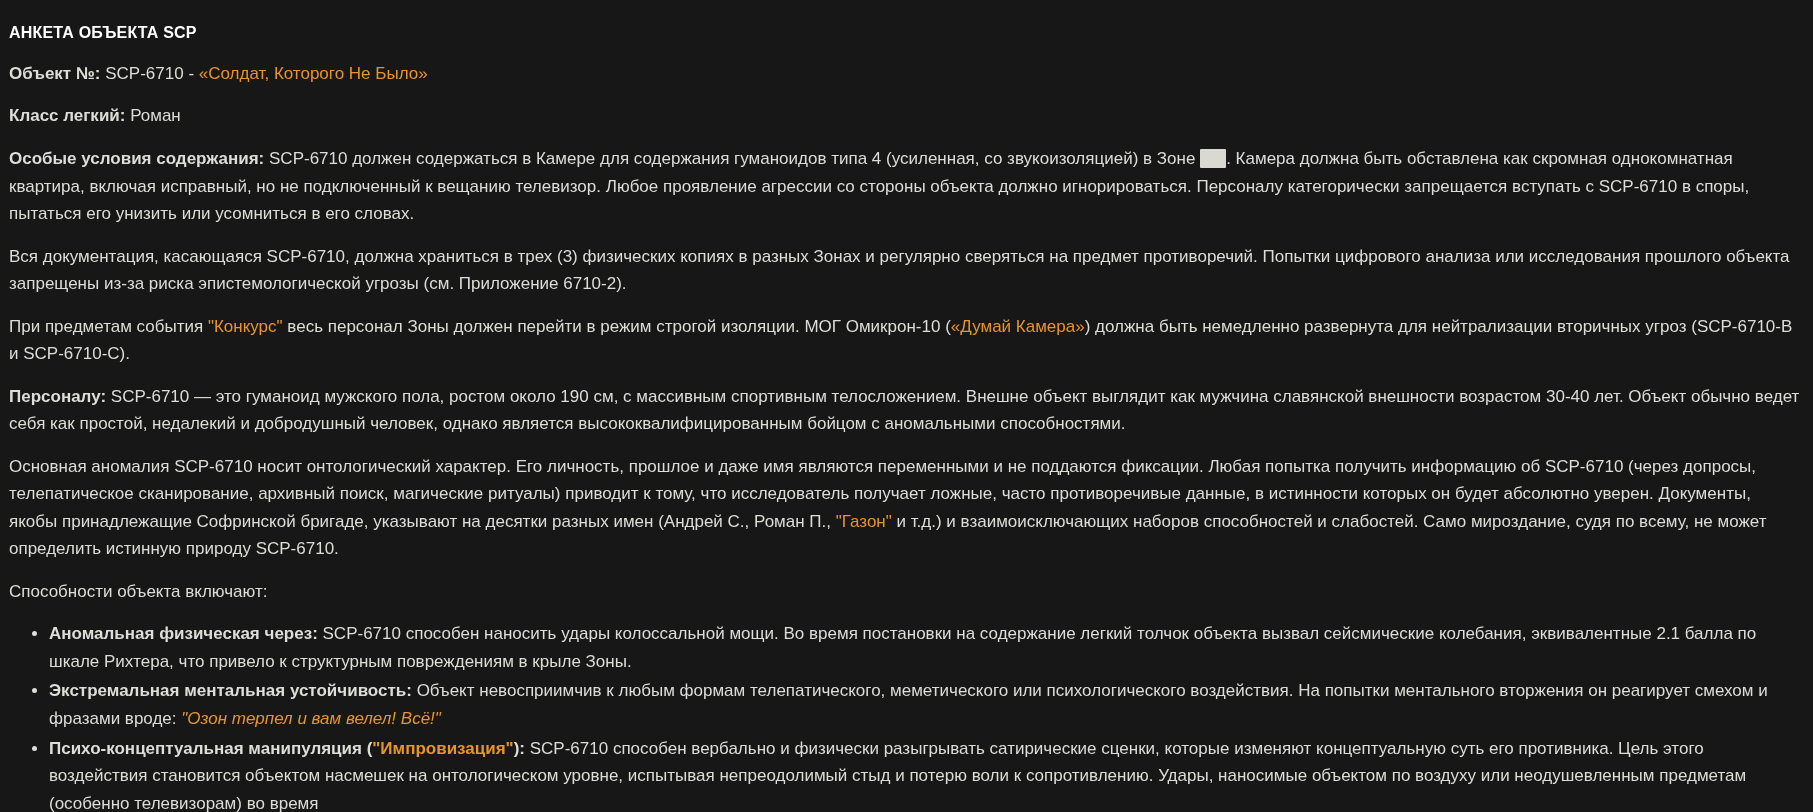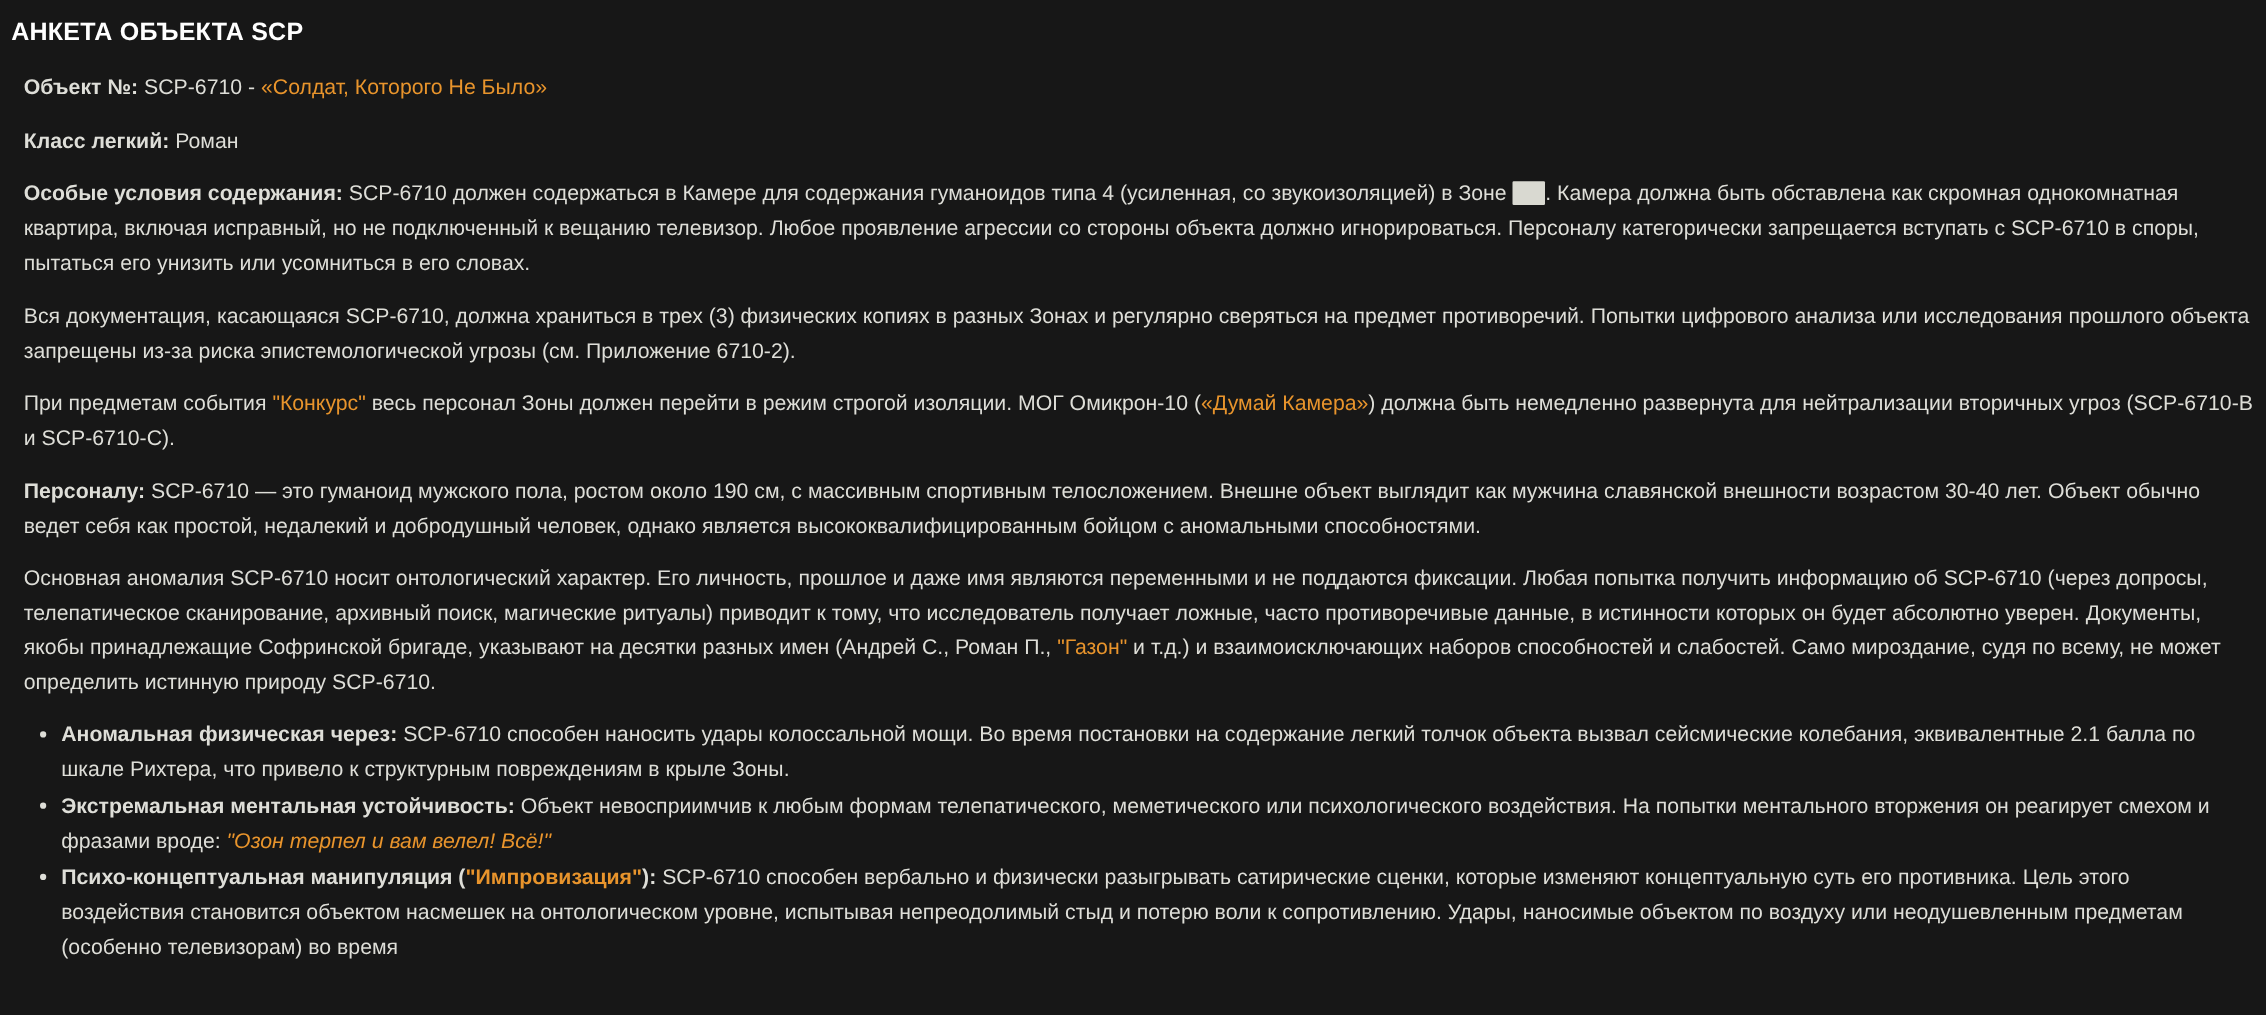--- a/index.html
+++ b/index.html
@@ -14,27 +14,27 @@
     color:var(--text);
     font-family:"Liberation Sans","DejaVu Sans",sans-serif;
     font-size:17px;
     line-height:1.62;
     width:1813px;
     min-height:812px;
     box-sizing:border-box;
   }
   .page{padding:6px 10px 10px 9px;box-sizing:border-box;}
   .title{
-    font-size:20px;
+    font-size:16px;
     font-weight:bold;
     color:#FFFFFF;
-    margin:4px 0 14px 0;
+    margin:14px 0 14px 0;
     letter-spacing:.2px;
   }
-  .doc-body p{margin:0 0 15px 10px;}
+  .doc-body p{margin:0 0 15px 0;}
   .doc-body ul{margin:0 0 15px 0;padding:0 0 0 40px;}
   .doc-body li{margin:0 0 2px 0;}
   .seg{white-space:pre-wrap;}
   .b{font-weight:bold;}
   .i{font-style:italic;}
   a.seg{color:var(--link);text-decoration:none;cursor:pointer;}
   .redact{
     background:var(--redact);
     color:transparent;
     border-radius:1px;
@@ -47,19 +47,20 @@
 <div class="page">
   <h1 class="title">АНКЕТА ОБЪЕКТА SCP</h1>
   <div class="doc-body">
       <p><span class="seg b">Объект №:</span><span class="seg"> SCP-6710 - </span><a class="seg link">«Солдат, Которого Не Было»</a></p>
       <p><span class="seg b">Класс легкий:</span><span class="seg"> Роман</span></p>
       <p><span class="seg b">Особые условия содержания:</span><span class="seg"> SCP-6710 должен содержаться в Камере для содержания гуманоидов типа 4 (усиленная, со звукоизоляцией) в Зоне </span><span class="seg redact">██</span><span class="seg">. Камера должна быть обставлена как скромная однокомнатная квартира, включая исправный, но не подключенный к вещанию телевизор. Любое проявление агрессии со стороны объекта должно игнорироваться. Персоналу категорически запрещается вступать с SCP-6710 в споры, пытаться его унизить или усомниться в его словах.</span></p>
       <p><span class="seg">Вся документация, касающаяся SCP-6710, должна храниться в трех (3) физических копиях в разных Зонах и регулярно сверяться на предмет противоречий. Попытки цифрового анализа или исследования прошлого объекта запрещены из-за риска эпистемологической угрозы (см. Приложение 6710-2).</span></p>
       <p><span class="seg">При предметам события </span><a class="seg link">"Конкурс"</a><span class="seg"> весь персонал Зоны должен перейти в режим строгой изоляции. МОГ Омикрон-10 (</span><a class="seg link">«Думай Камера»</a><span class="seg">) должна быть немедленно развернута для нейтрализации вторичных угроз (SCP-6710-B и SCP-6710-C).</span></p>
       <p><span class="seg b">Персоналу:</span><span class="seg"> SCP-6710 — это гуманоид мужского пола, ростом около 190 см, с массивным спортивным телосложением. Внешне объект выглядит как мужчина славянской внешности возрастом 30-40 лет. Объект обычно ведет себя как простой, недалекий и добродушный человек, однако является высококвалифицированным бойцом с аномальными способностями.</span></p>
       <p><span class="seg">Основная аномалия SCP-6710 носит онтологический характер. Его личность, прошлое и даже имя являются переменными и не поддаются фиксации. Любая попытка получить информацию об SCP-6710 (через допросы, телепатическое сканирование, архивный поиск, магические ритуалы) приводит к тому, что исследователь получает ложные, часто противоречивые данные, в истинности которых он будет абсолютно уверен. Документы, якобы принадлежащие Софринской бригаде, указывают на десятки разных имен (Андрей С., Роман П., </span><a class="seg link">"Газон"</a><span class="seg"> и т.д.) и взаимоисключающих наборов способностей и слабостей. Само мироздание, судя по всему, не может определить истинную природу SCP-6710.</span></p>
+      <p><span class="seg">Способности объекта включают:</span></p>
       <ul>
         <li><span class="seg b">Аномальная физическая через:</span><span class="seg"> SCP-6710 способен наносить удары колоссальной мощи. Во время постановки на содержание легкий толчок объекта вызвал сейсмические колебания, эквивалентные 2.1 балла по шкале Рихтера, что привело к структурным повреждениям в крыле Зоны.</span></li>
         <li><span class="seg b">Экстремальная ментальная устойчивость:</span><span class="seg"> Объект невосприимчив к любым формам телепатического, меметического или психологического воздействия. На попытки ментального вторжения он реагирует смехом и фразами вроде: </span><a class="seg i link">"Озон терпел и вам велел! Всё!"</a></li>
         <li><span class="seg b">Психо-концептуальная манипуляция (</span><a class="seg b link">"Импровизация"</a><span class="seg b">):</span><span class="seg"> SCP-6710 способен вербально и физически разыгрывать сатирические сценки, которые изменяют концептуальную суть его противника. Цель этого воздействия становится объектом насмешек на онтологическом уровне, испытывая непреодолимый стыд и потерю воли к сопротивлению. Удары, наносимые объектом по воздуху или неодушевленным предметам (особенно телевизорам) во время </span></li>
       </ul>
     </div>
 </div>
 
 </body></html>

